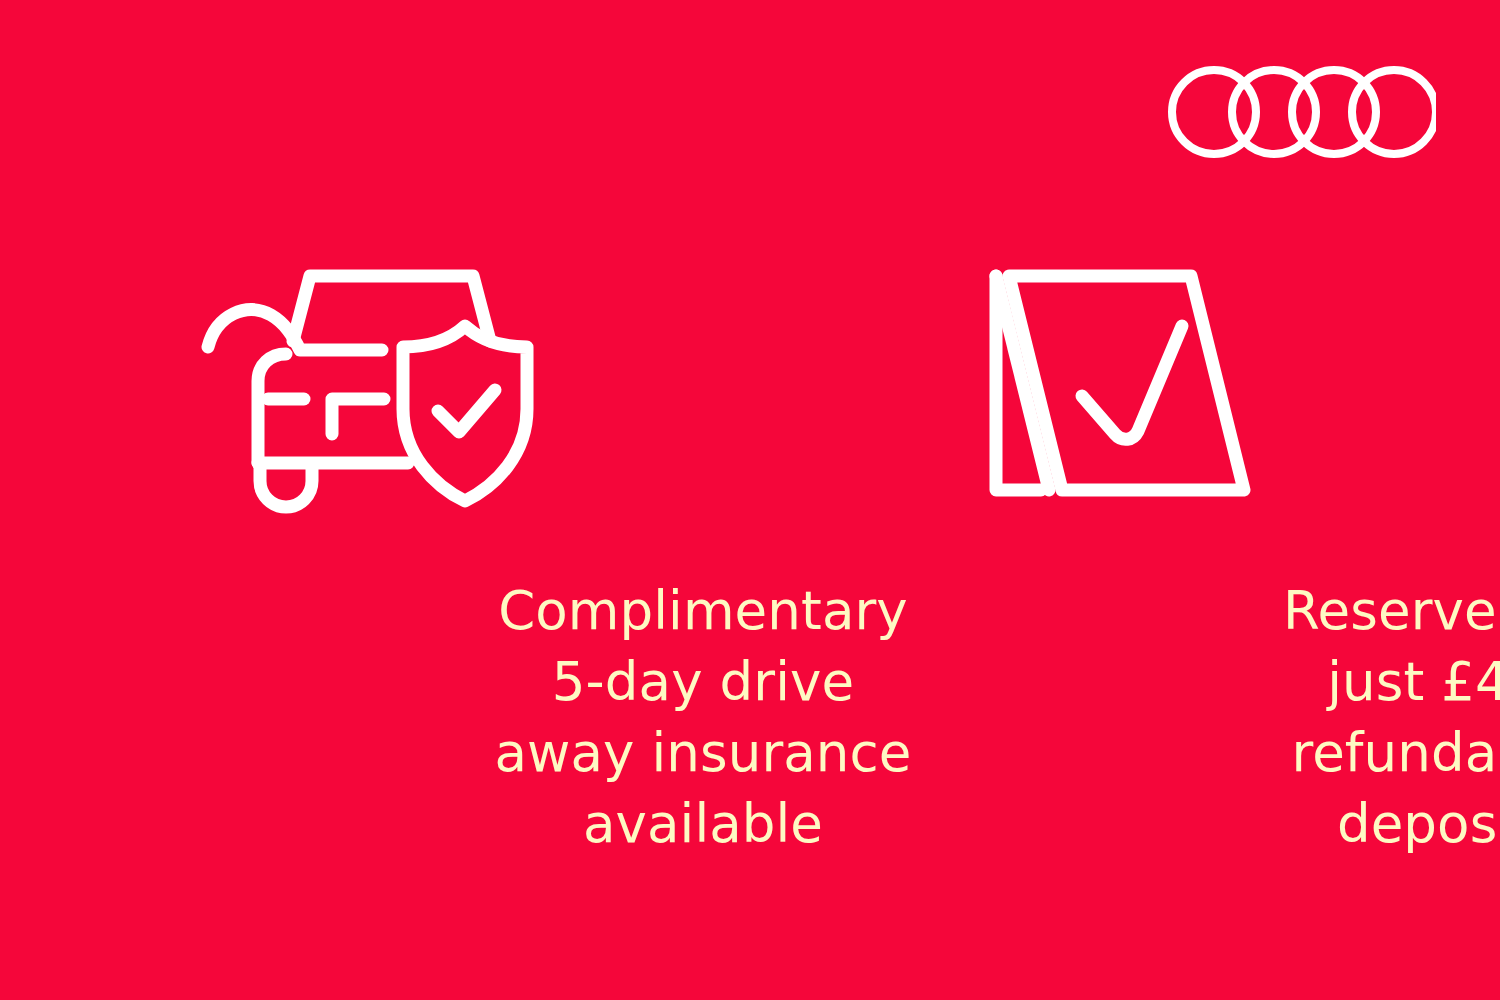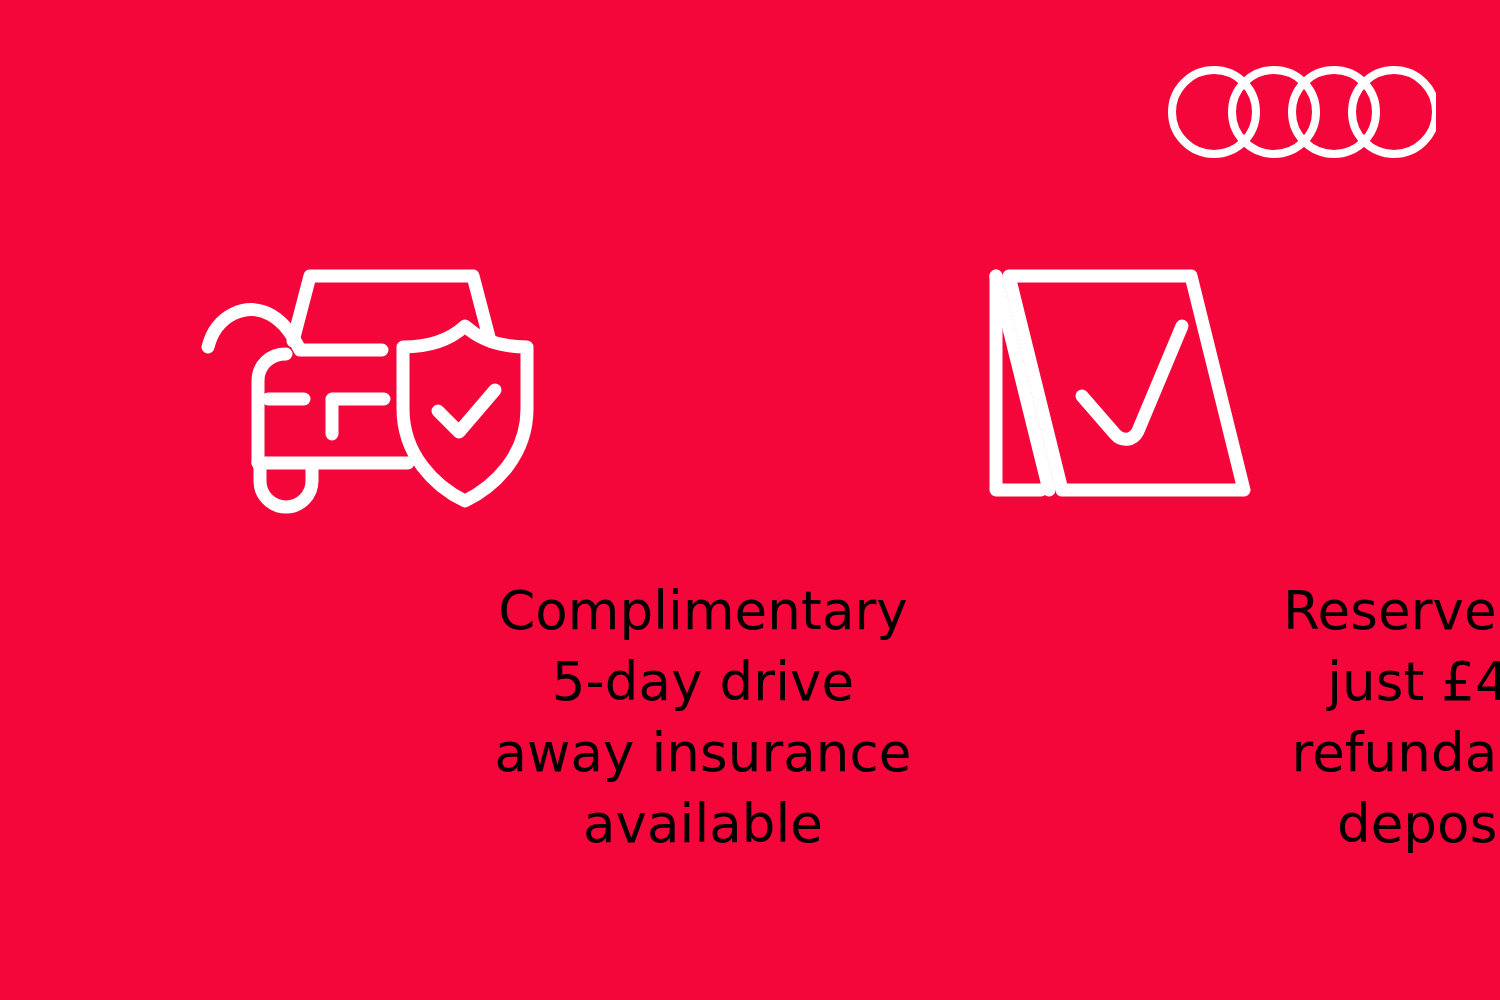--- a/index.html
+++ b/index.html
@@ -64,21 +64,21 @@
   .feature-icon svg {
     display: block;
     overflow: visible;
   }
 
   .feature-caption {
     position: absolute;
     top: 575px;
     width: 620px;
     text-align: center;
-    color: #000000;
+    color: #fef9c3;
     font-size: 53px;
     line-height: 71px;
     font-weight: 400;
     letter-spacing: 0.1px;
     white-space: pre-line;
   }
 
   
   .feature.left .feature-icon  { left: 50%; transform: translateX(-50%) translateX(-5px); }
   .feature.left .feature-caption { left: 50%; transform: translateX(-50%) translateX(-328px); text-align: center; width: 656px; }

